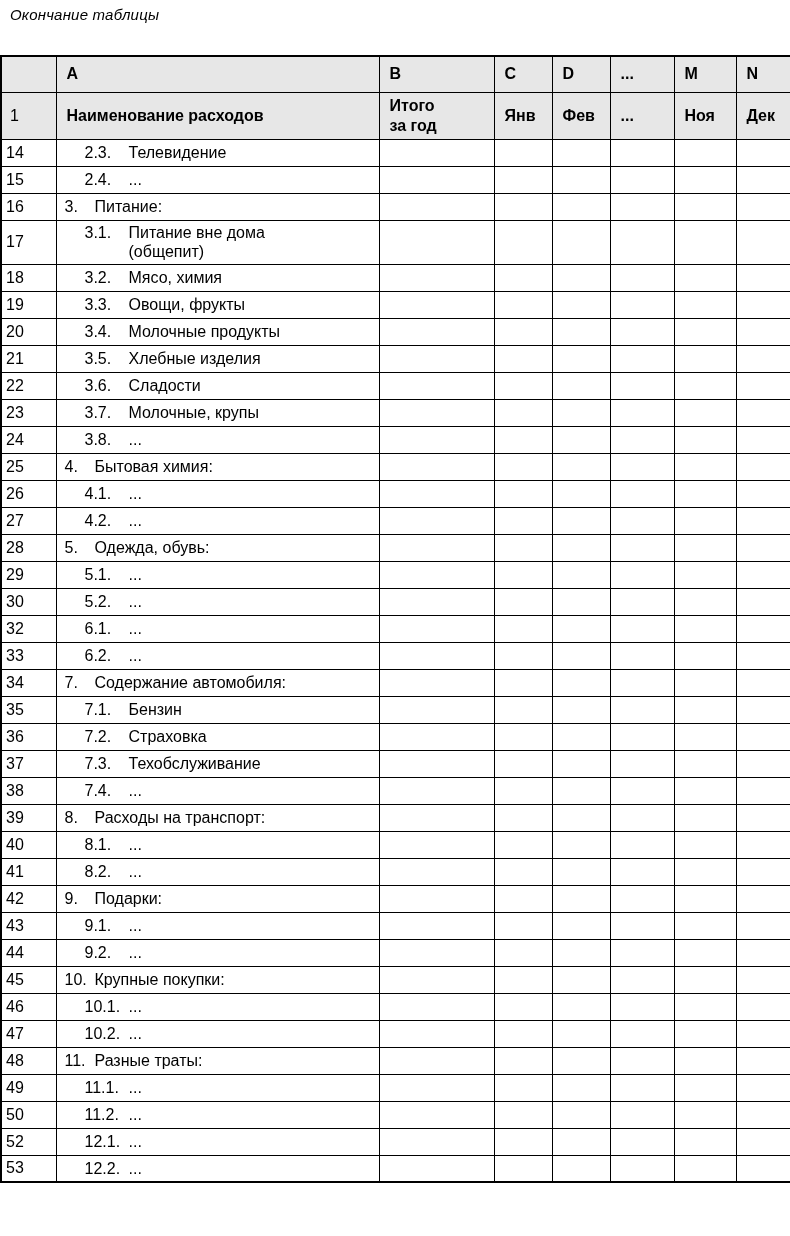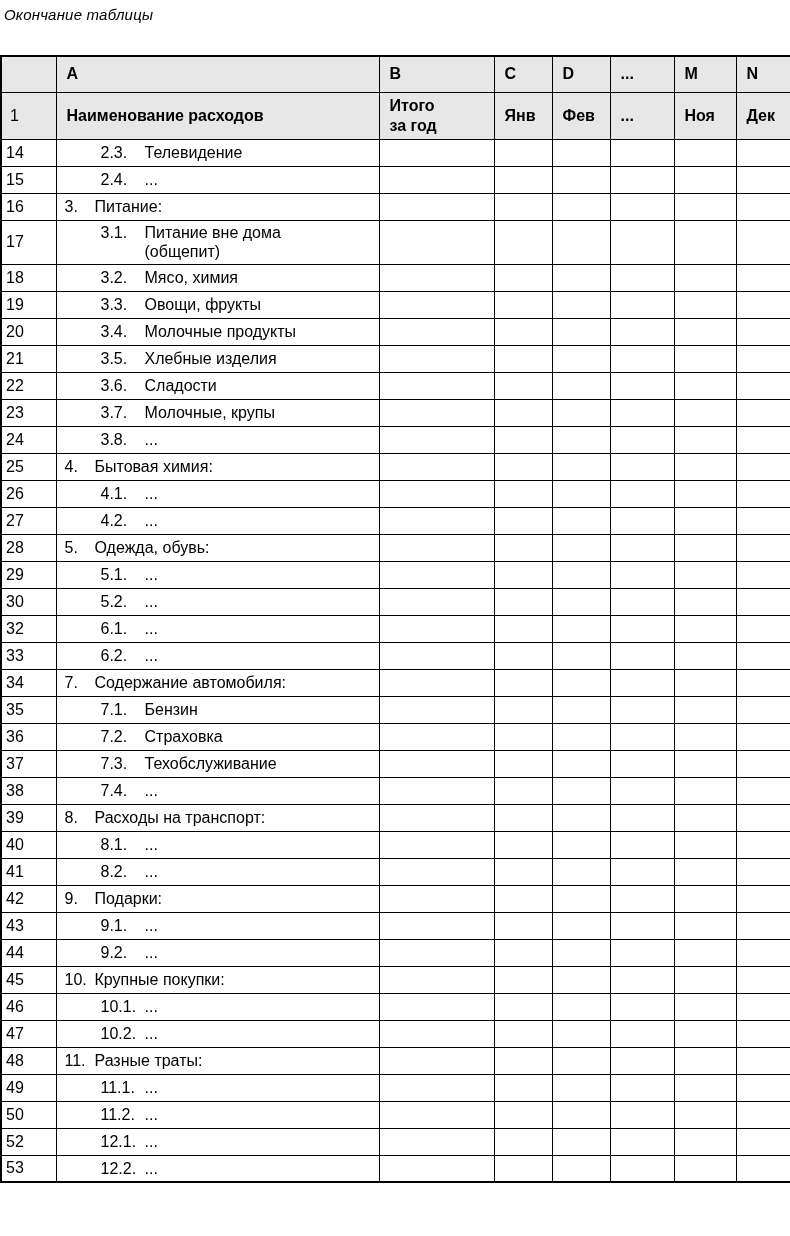--- a/index.html
+++ b/index.html
@@ -5,21 +5,21 @@
   * { box-sizing: border-box; margin: 0; padding: 0; }
   html, body { background: #ffffff; }
   body {
     width: 790px;
     font-family: "Liberation Sans", sans-serif;
     color: #000;
   }
   .caption {
     font-style: italic;
     font-size: 15px;
-    padding: 6px 0 0 4px;
+    padding: 6px 0 0 10px;
     letter-spacing: 0.2px;
   }
   table {
     width: 790px;
     border-collapse: collapse;
     table-layout: fixed;
     margin-top: 32px;
     border: 2px solid #000;
   }
   th, td {
@@ -56,21 +56,21 @@
   tbody td.acell { padding: 2px 4px 2px 0; }
   .entry {
     display: flex;
     align-items: flex-start;
     line-height: 1.22;
   }
   .entry .prefix { flex: 0 0 auto; }
   .entry .label { flex: 1 1 auto; white-space: pre-line; }
   .entry.lvl1 { padding-left: 8px; }
   .entry.lvl1 .prefix { width: 30px; }
-  .entry.lvl2 { padding-left: 38px; margin-left: 6px; }
+  .entry.lvl2 { padding-left: 28px; }
   .entry.lvl2 .prefix { width: 44px; }
 </style>
 </head>
 <body>
 
 <div class="caption">Окончание таблицы</div>
 
 <table>
   <colgroup>
     <col style="width:55px">

